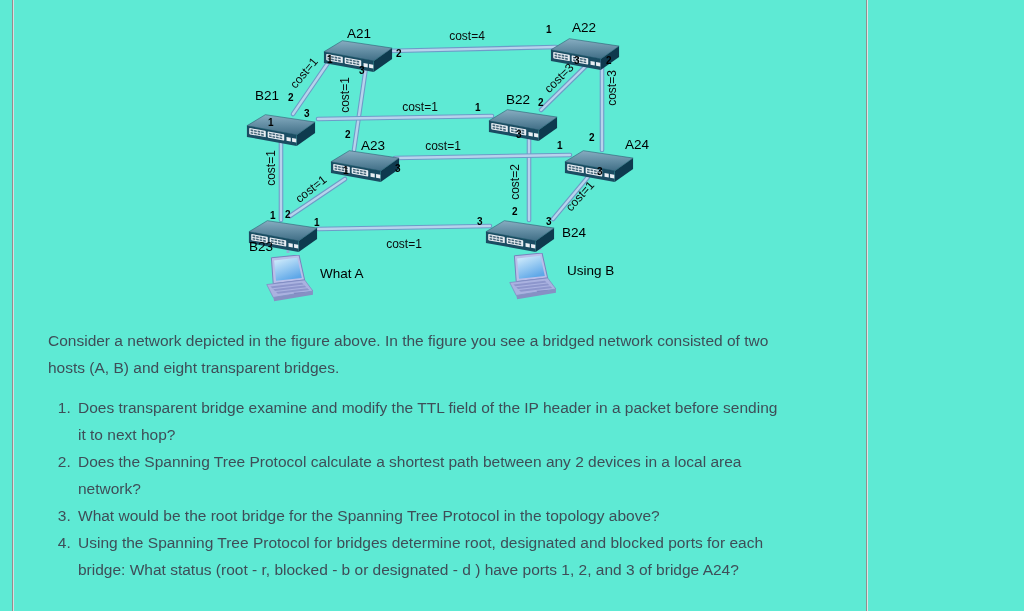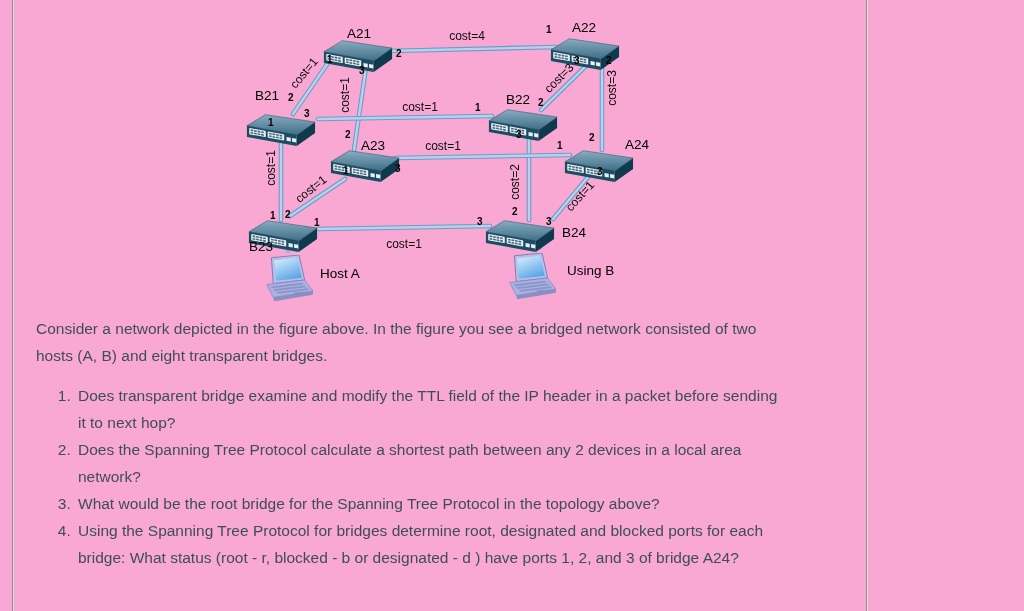--- a/index.html
+++ b/index.html
@@ -1,37 +1,37 @@
 <!DOCTYPE html>
 <html><head>
 <meta charset="utf-8">
 <style>
   html,body{margin:0;padding:0;background:#fff;}
-  .page{position:relative;width:1024px;height:611px;background:#f9a8d4;overflow:hidden;
+  .page{position:relative;width:1024px;height:611px;background:#5eead4;overflow:hidden;
         font-family:"Liberation Sans",sans-serif;}
   .vline{position:absolute;top:0;bottom:0;width:1px;background:#8f8f8f;}
   .vline.left{left:12px;box-shadow:1px 0 0 #dcdcdc;}
   .vline.right{left:866px;box-shadow:1px 0 0 #e3e3e3;}
 
   .figure{position:absolute;left:0;top:0;width:1024px;height:315px;}
   .figure svg.wires{position:absolute;left:0;top:0;}
   .wire-edge{stroke:#6e9bc8;stroke-width:4.6;stroke-linecap:round;fill:none;}
   .wire-core{stroke:#b7d3ec;stroke-width:2.4;stroke-linecap:round;fill:none;}
   .wire-dash{stroke:#8fb3d8;stroke-width:3;stroke-dasharray:4 3;fill:none;}
 
   .switch{position:absolute;width:70px;height:37px;}
   .laptop{position:absolute;width:60px;height:48px;}
   .dev-label{position:absolute;font-size:13.5px;line-height:1;color:#000;white-space:nowrap;}
   .port{position:absolute;font-size:10px;font-weight:bold;line-height:1;color:#000;}
   .cost{position:absolute;font-size:12px;line-height:1;color:#0b0b0b;white-space:nowrap;
         transform:translate(-50%,-50%) rotate(var(--r,0deg));}
 
   .question{position:absolute;left:36px;top:315px;width:756px;color:#3e4e58;
             font-size:15.5px;line-height:27px;}
-  .question p{margin:0;}
+  .question p{margin:12px;}
   .question ol{margin:13px 4px 0 0;padding:0 0 0 39px;}
   .question li{margin:0;padding-left:3px;}
 </style>
 </head>
 <body>
 
 <div class="page">
   <div class="vline left"></div>
   <div class="vline right"></div>
 
@@ -175,21 +175,21 @@
       </svg>
 
     <span class="dev-label" style="left:347px;top:27px">A21</span>
     <span class="dev-label" style="left:572px;top:21px">A22</span>
     <span class="dev-label" style="left:255px;top:89px">B21</span>
     <span class="dev-label" style="left:506px;top:93px">B22</span>
     <span class="dev-label" style="left:361px;top:139px">A23</span>
     <span class="dev-label" style="left:625px;top:138px">A24</span>
     <span class="dev-label" style="left:249px;top:240px">B23</span>
     <span class="dev-label" style="left:562px;top:226px">B24</span>
-    <span class="dev-label" style="left:320px;top:267px">Host A</span>
+    <span class="dev-label" style="left:320px;top:267px">What A</span>
     <span class="dev-label" style="left:567px;top:264px">Using B</span>
 
     <span class="cost" style="left:467px;top:36px">cost=4</span>
     <span class="cost" style="left:304px;top:73px;--r:-50deg">cost=1</span>
     <span class="cost" style="left:345px;top:95px;--r:-90deg">cost=1</span>
     <span class="cost" style="left:559px;top:78px;--r:-45deg">cost=3</span>
     <span class="cost" style="left:612px;top:88px;--r:-90deg">cost=3</span>
     <span class="cost" style="left:420px;top:107px">cost=1</span>
     <span class="cost" style="left:271px;top:168px;--r:-90deg">cost=1</span>
     <span class="cost" style="left:515px;top:182px;--r:-90deg">cost=2</span>

